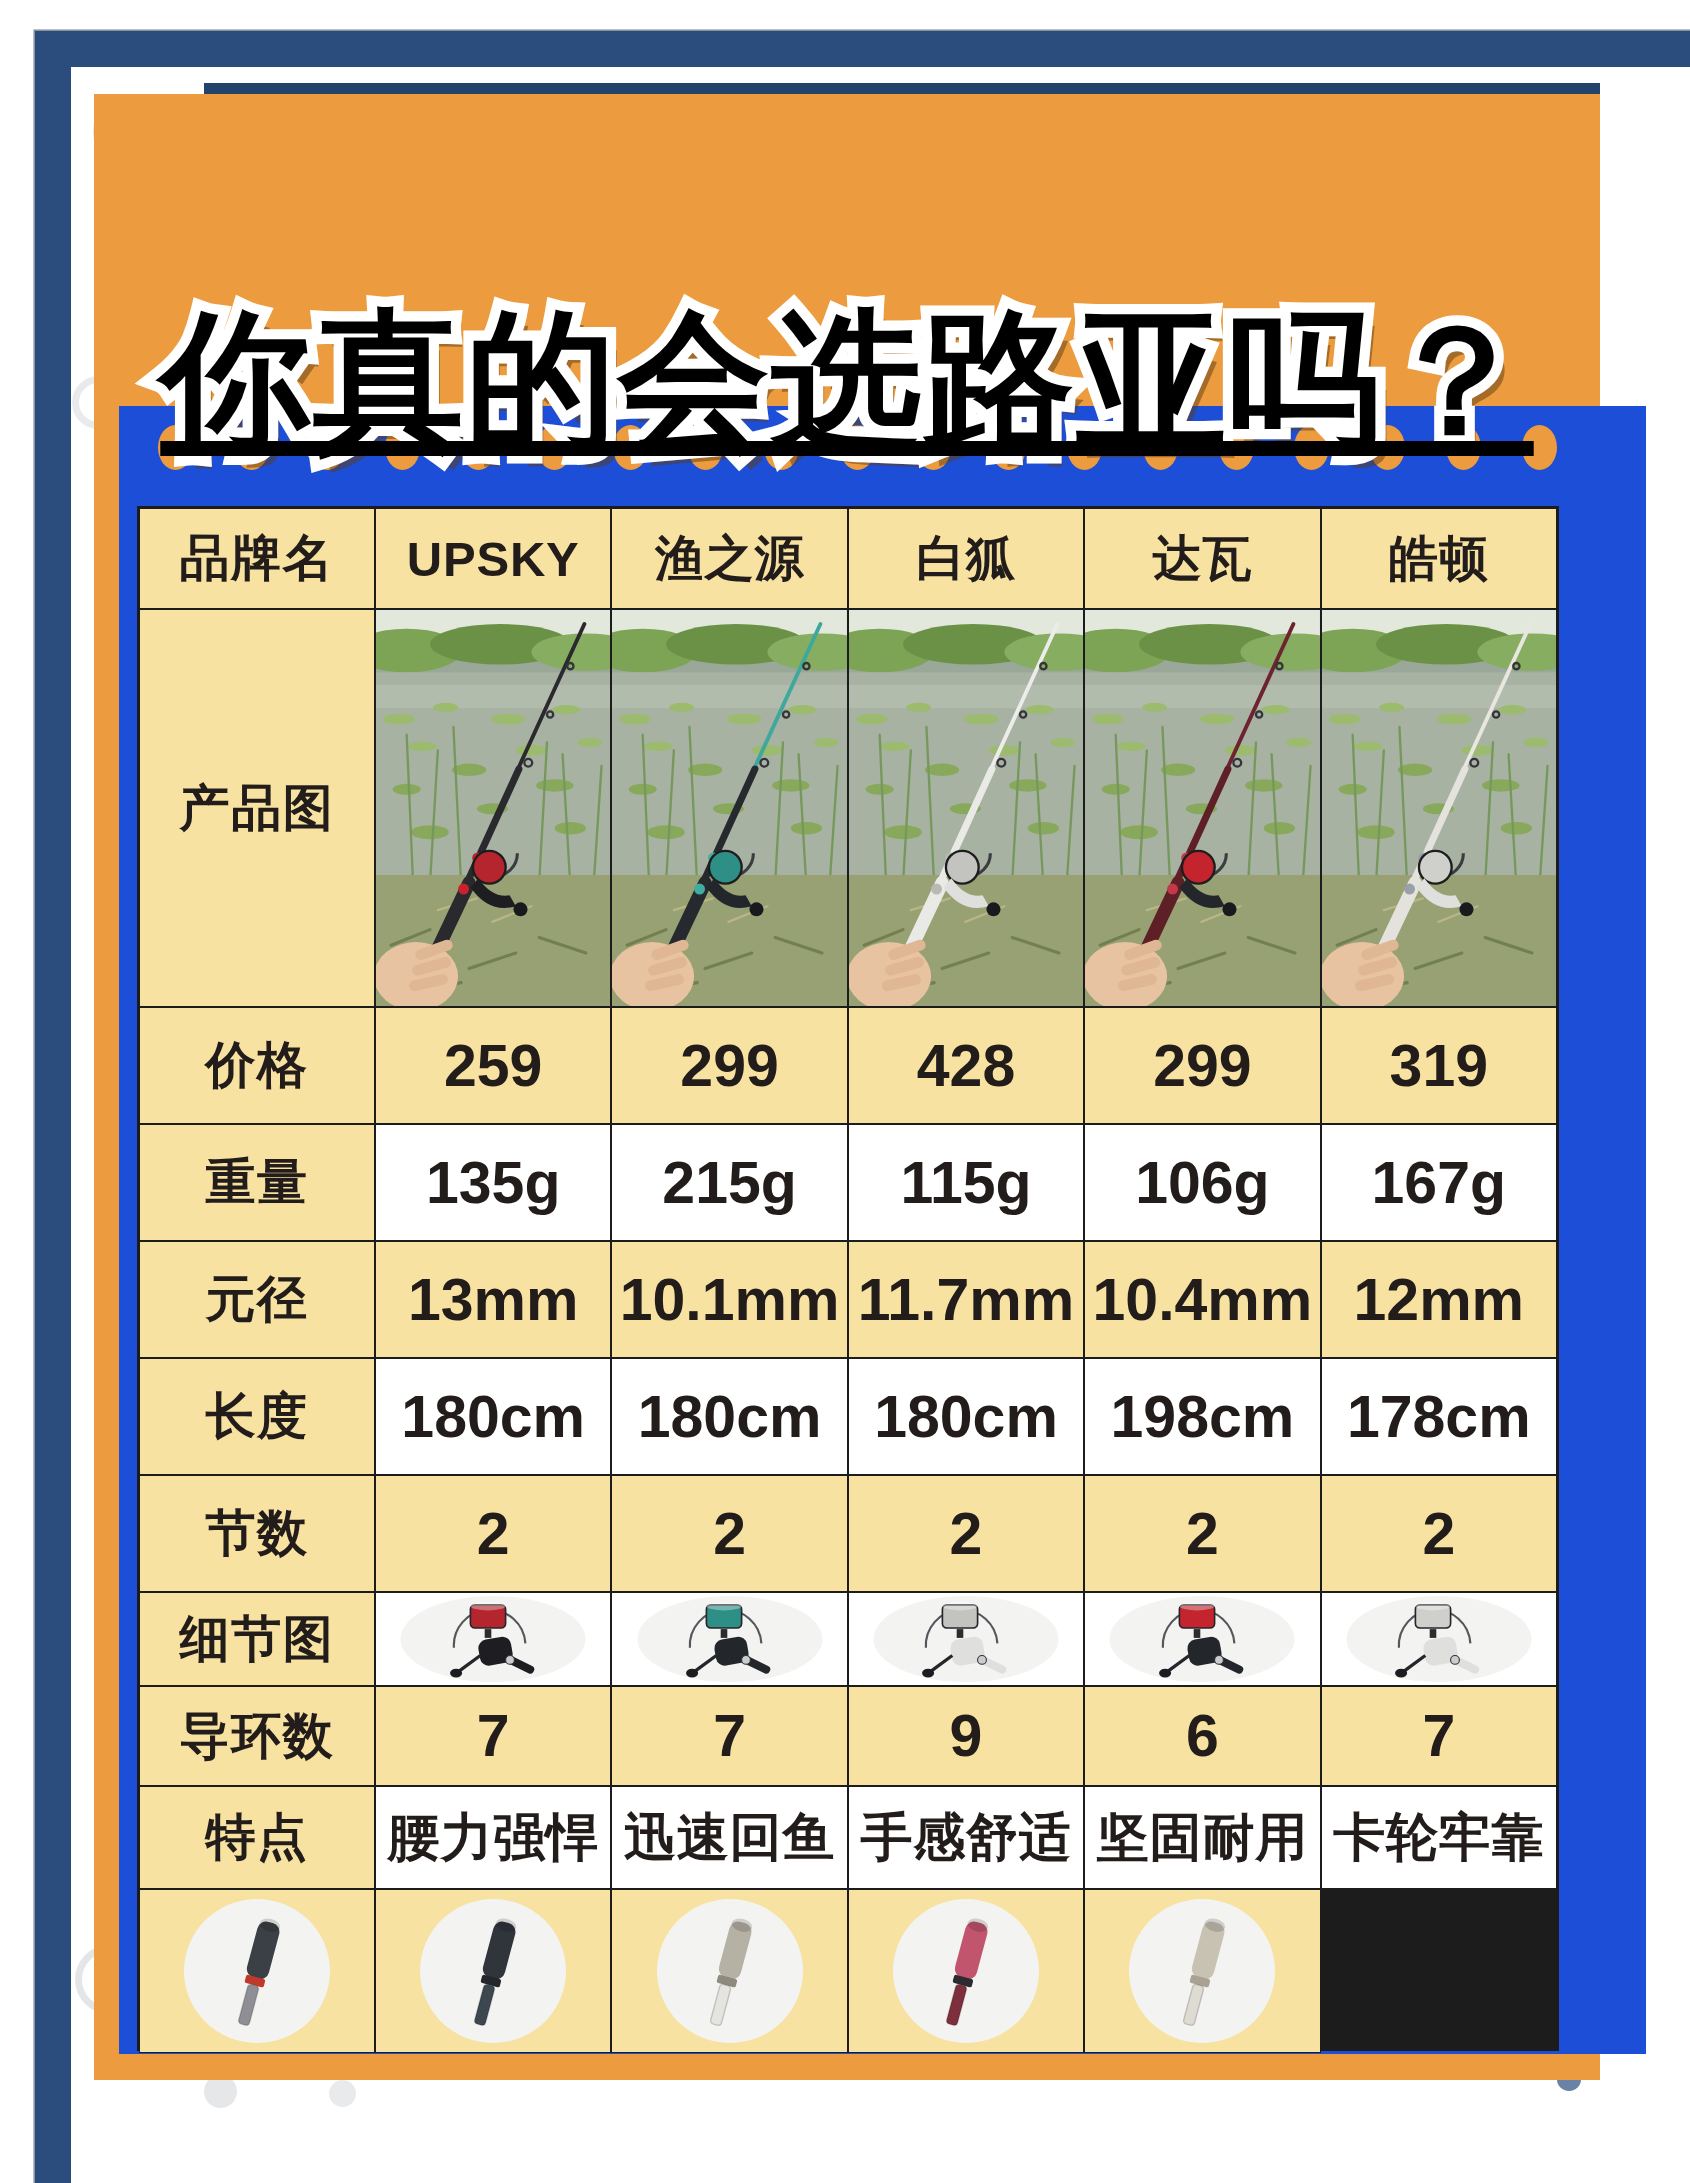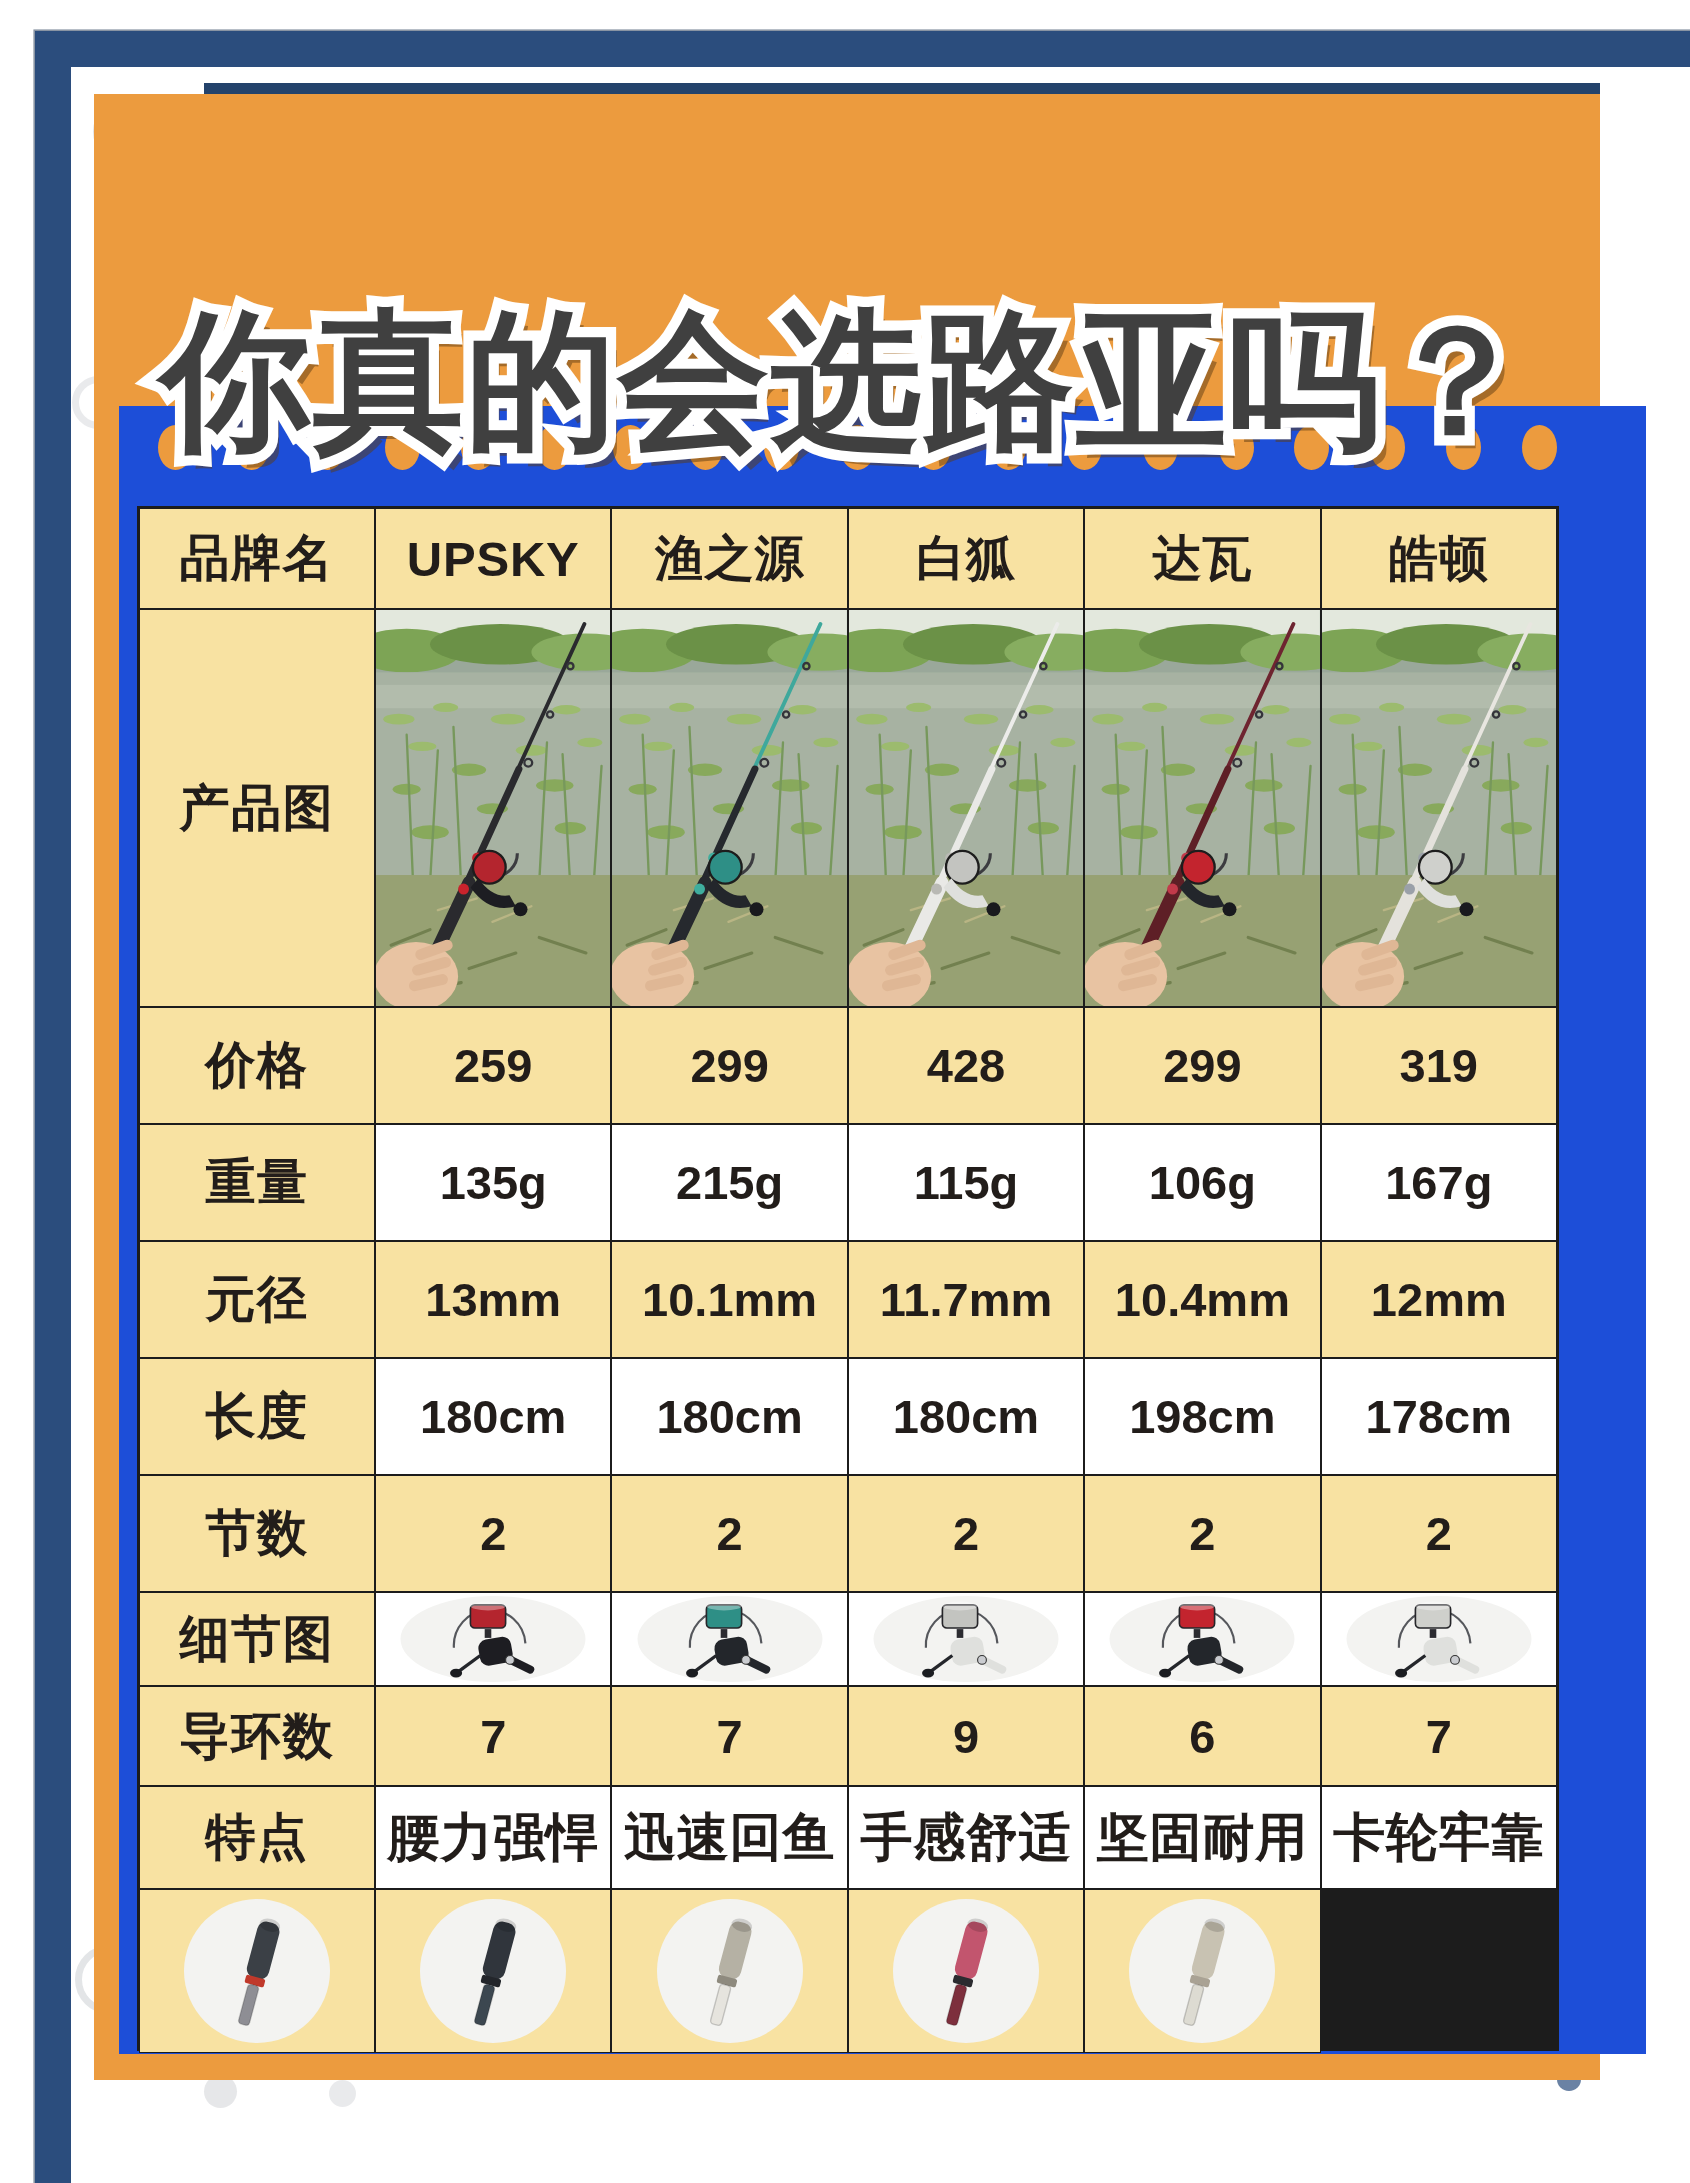--- a/index.html
+++ b/index.html
@@ -32,21 +32,21 @@
   .panel{
     position:absolute;left:94px;top:94px;width:1506px;height:1986px;
     background:#ec9b3e;z-index:3;
   }
   
   .title{
     position:absolute;left:0;top:177px;width:1506px;height:220px;
     text-align:center;font-size:151px;font-weight:900;line-height:220px;
     letter-spacing:1.6px;white-space:nowrap;
   }
-  .title .t{position:relative;display:inline-block;color:#404040;z-index:2;}
+  .title .t{position:relative;display:inline-block;color:#000000;z-index:2;text-decoration:underline;}
   .title .t::before{
     content:attr(data-text);position:absolute;left:0;top:0;z-index:-1;
     color:#e2342b;-webkit-text-stroke:20.4px #ffffff;
     text-shadow:11px 12.5px 0 rgba(93,60,18,.50);
   }
   
   .sheet{
     position:absolute;left:25px;top:312px;width:1527px;height:1648px;
     background:#1d4ed8;
   }
@@ -67,21 +67,21 @@
   }
   .cell{
     border:1.6px solid #1c1c1c;display:flex;align-items:center;justify-content:center;
     overflow:hidden;position:relative;box-sizing:border-box;
     font-weight:900;color:#221d1a;
   }
   .yel{background:#f8e2a2;}
   .wht{background:#ffffff;}
   .lab{font-size:50px;letter-spacing:1.6px;}
   .hdr{font-size:49px;letter-spacing:0.8px;}
-  .val{font-size:47px;}
+  .val{font-size:59px;}
   .feat{font-size:52px;letter-spacing:0.8px;}
   .photo{padding:0;background:#9aa89a;}
   .photo svg{display:block;width:100%;height:100%;}
   .ovalbg{position:relative;}
   .ovalbg::before{content:"";position:absolute;background:#f3f3f1;border-radius:50%;}
   .reelcell::before{width:185px;height:86px;left:50%;top:50%;transform:translate(-50%,-50%);}
   .handcell::before{width:146px;height:144px;left:50%;top:50%;transform:translate(-50%,-50%);}
   .reelcell svg,.handcell svg{position:relative;z-index:1;display:block;}
 </style>
 </head>

